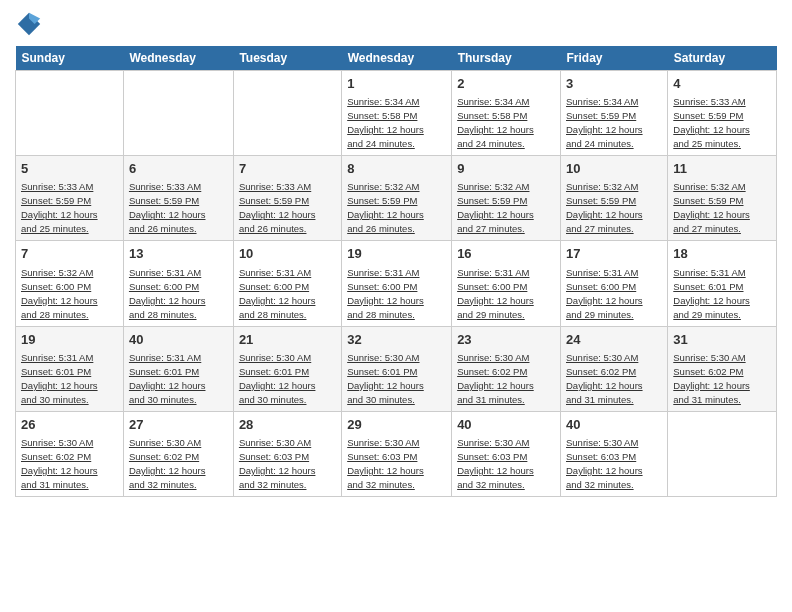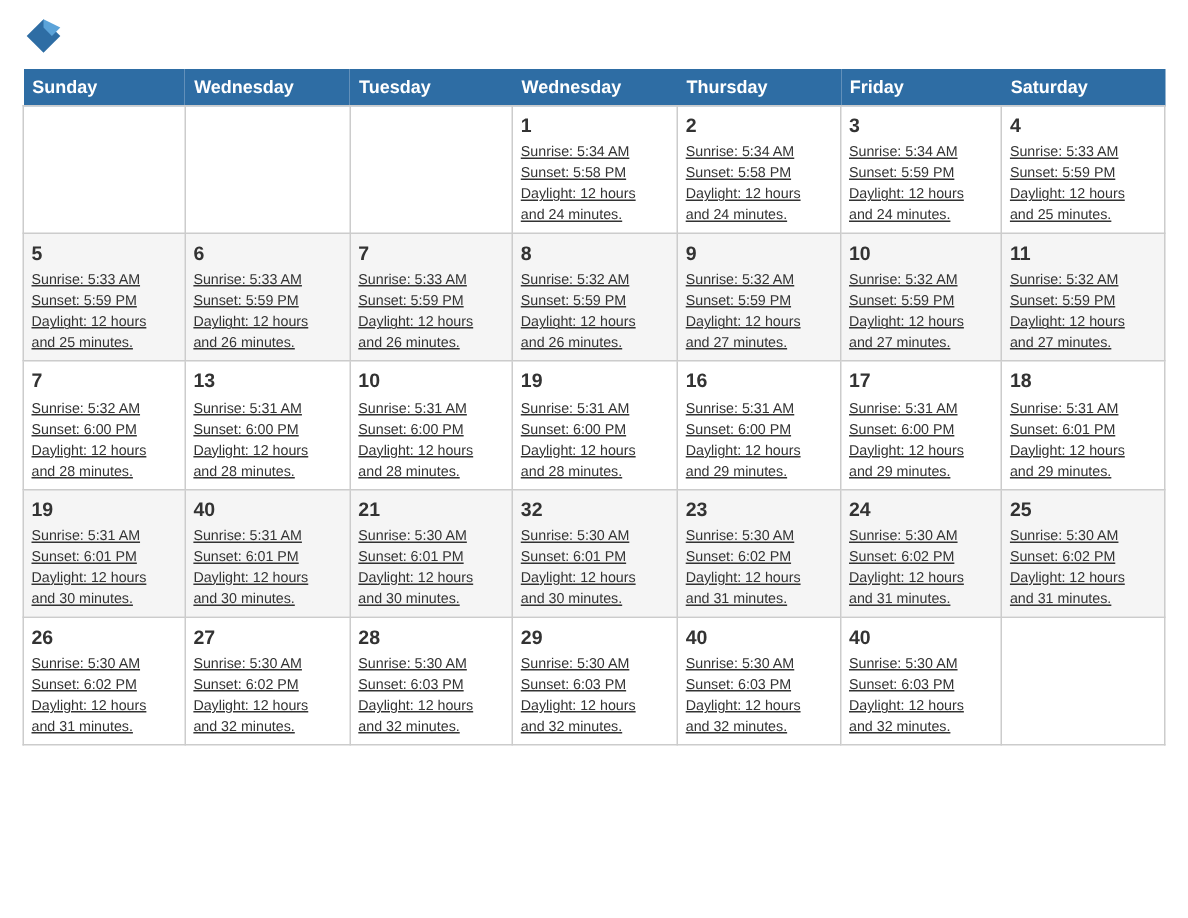--- a/index.html
+++ b/index.html
@@ -228,21 +228,21 @@
 Daylight: 12 hours
 and 30 minutes.</span></td>
         <td><span class="cell-number">23</span><span class="cell-info" style="white-space: pre-line;">Sunrise: 5:30 AM
 Sunset: 6:02 PM
 Daylight: 12 hours
 and 31 minutes.</span></td>
         <td><span class="cell-number">24</span><span class="cell-info" style="white-space: pre-line;">Sunrise: 5:30 AM
 Sunset: 6:02 PM
 Daylight: 12 hours
 and 31 minutes.</span></td>
-        <td><span class="cell-number">25</span><span class="cell-info" style="white-space: pre-line;">Sunrise: 5:30 AM
+        <td><span class="cell-number">31</span><span class="cell-info" style="white-space: pre-line;">Sunrise: 5:30 AM
 Sunset: 6:02 PM
 Daylight: 12 hours
 and 31 minutes.</span></td>
       </tr>
       <tr>
         <td><span class="cell-number">26</span><span class="cell-info" style="white-space: pre-line;">Sunrise: 5:30 AM
 Sunset: 6:02 PM
 Daylight: 12 hours
 and 31 minutes.</span></td>
         <td><span class="cell-number">27</span><span class="cell-info" style="white-space: pre-line;">Sunrise: 5:30 AM

